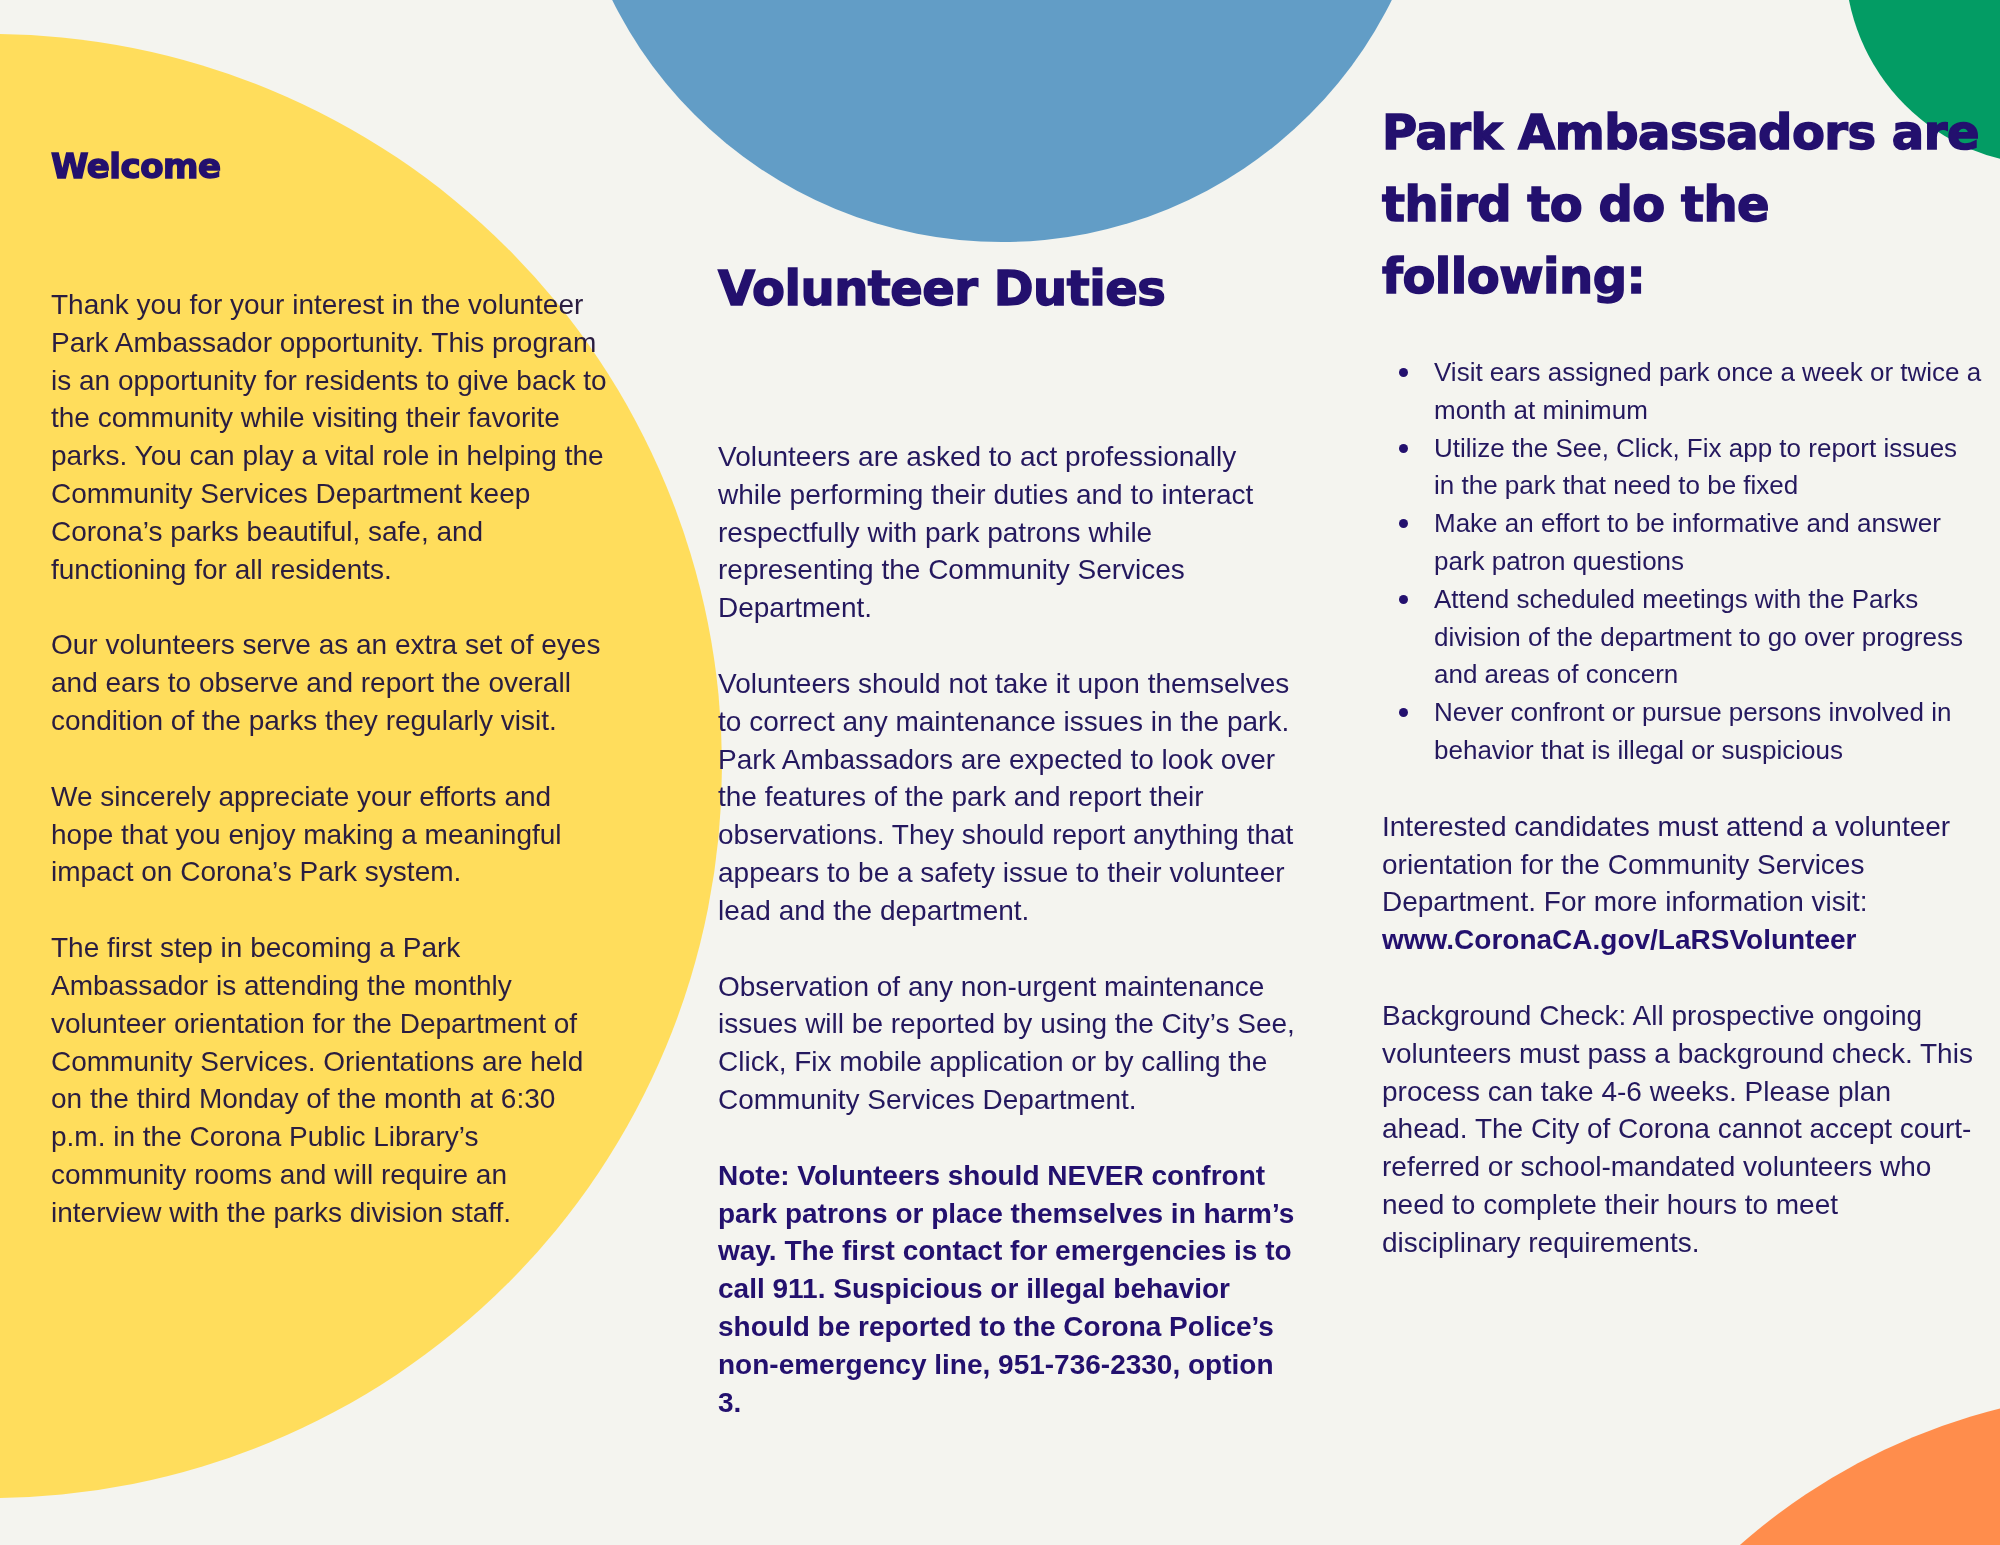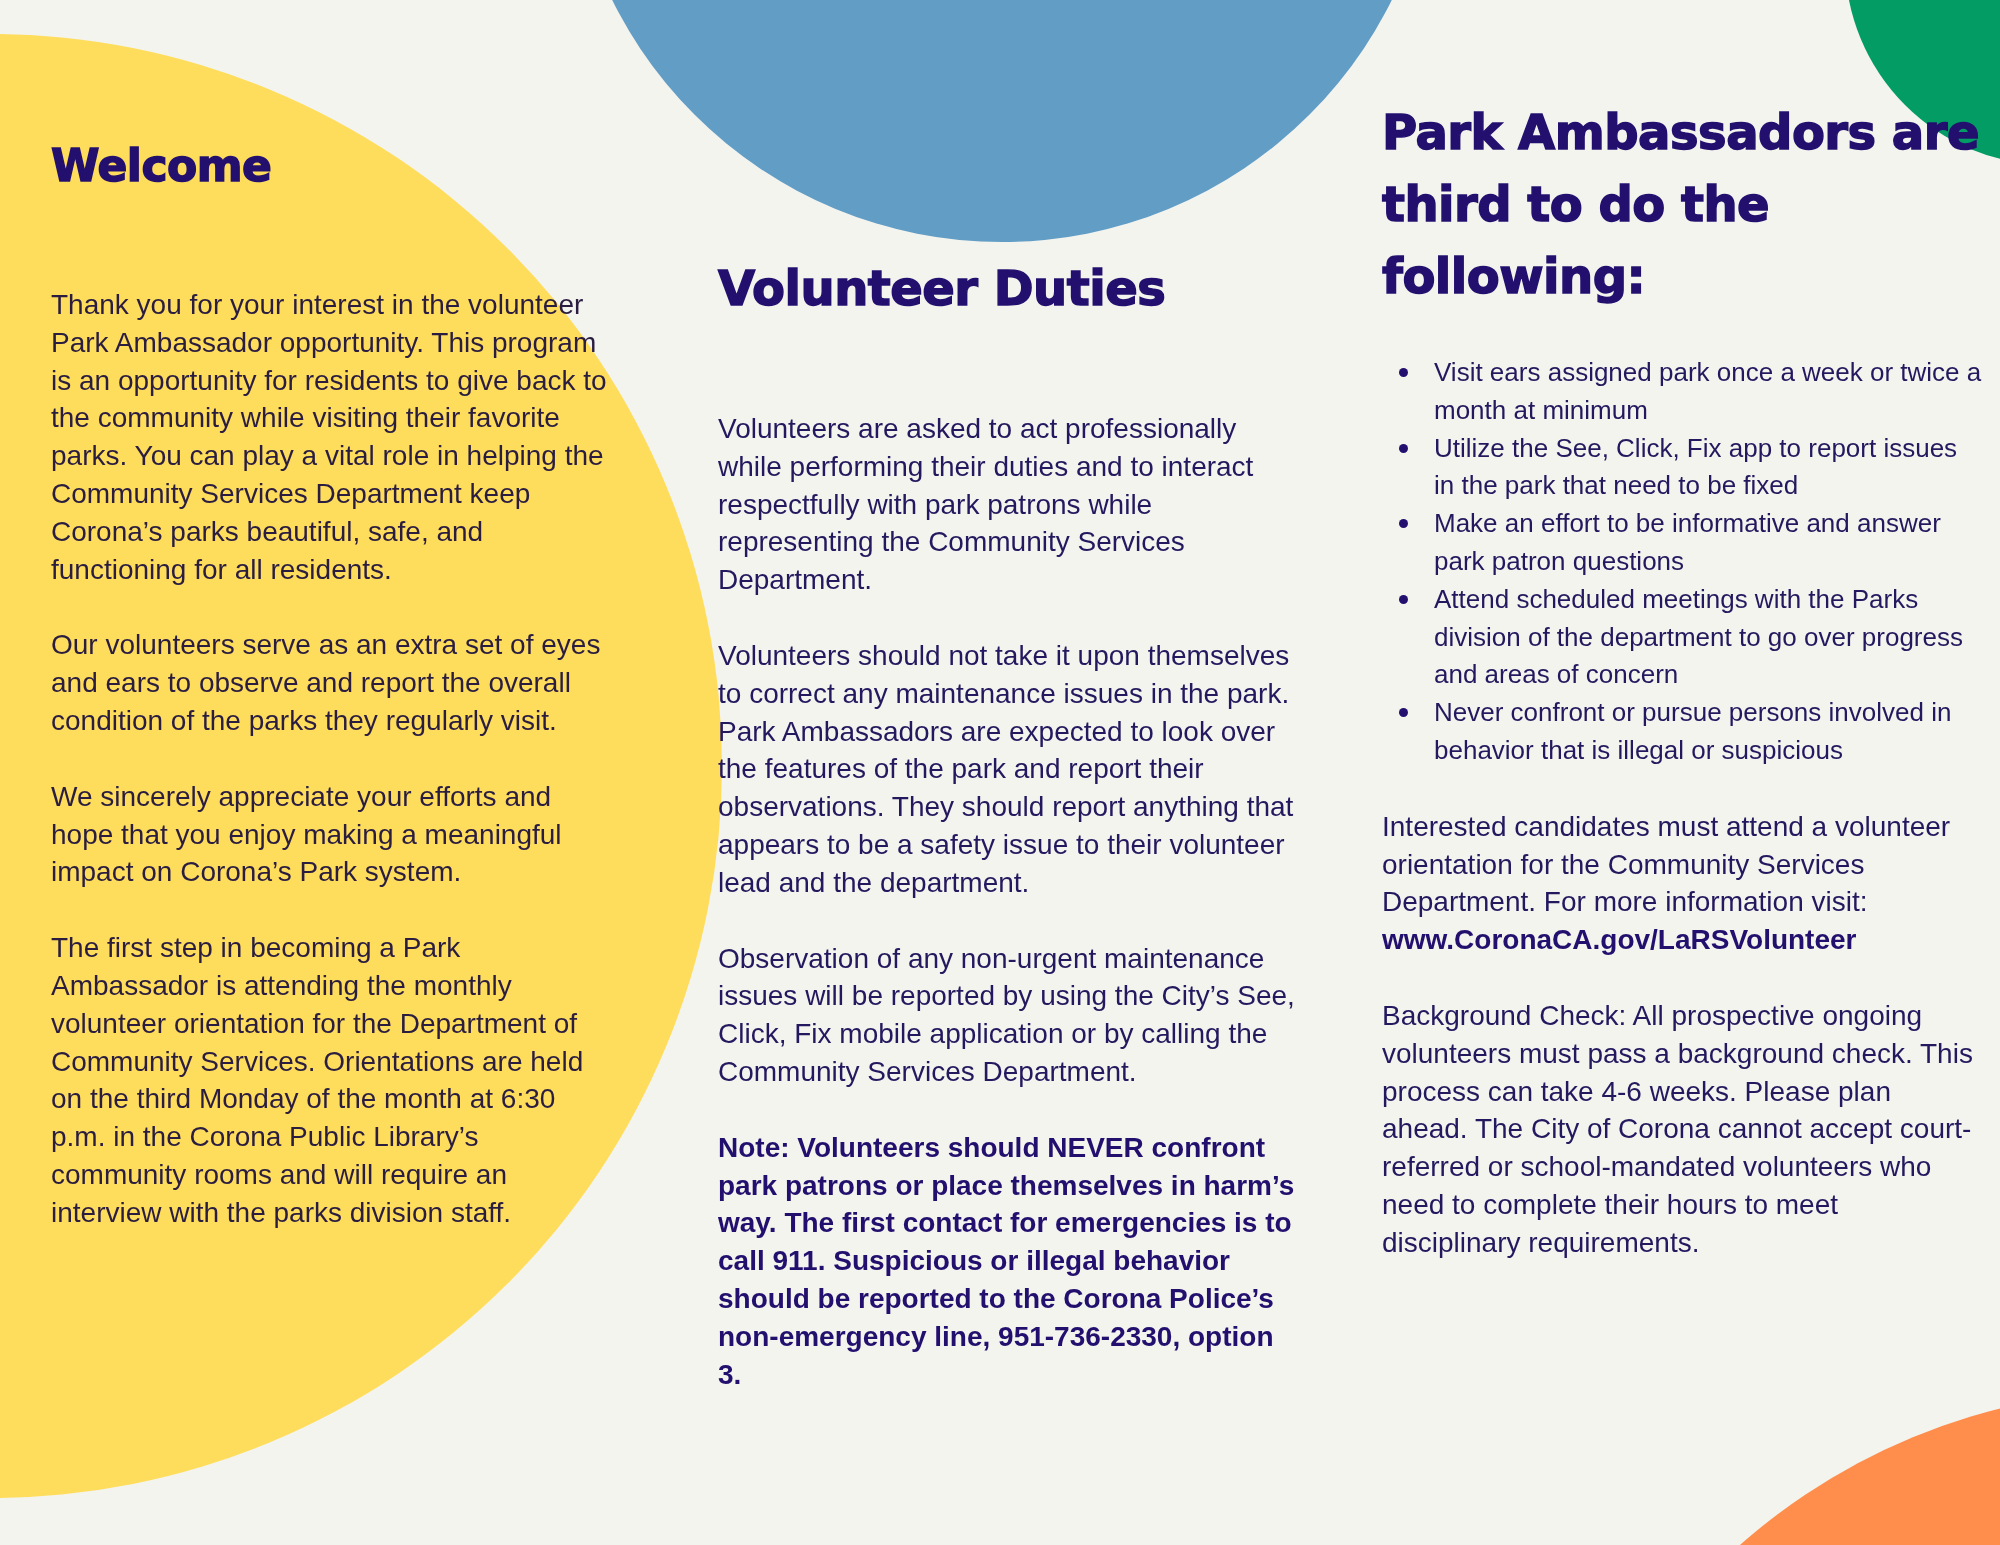--- a/index.html
+++ b/index.html
@@ -68,21 +68,21 @@
     width: 600px;
   }
   h1, h2 {
     margin: 0;
     font-family: "DejaVu Sans", sans-serif;
     font-weight: 900;
     color: #23106e;
     letter-spacing: -0.5px;
   }
   .title-welcome {
-    font-size: 44px;
+    font-size: 34px;
     line-height: 60px;
     -webkit-text-stroke: 1.5px #23106e;
   }
   .title-duties {
     font-size: 48px;
     line-height: 60px;
     -webkit-text-stroke: 1.5px #23106e;
   }
   .title-ambassadors {
     font-size: 48px;
@@ -95,21 +95,21 @@
     line-height: 37.8px;
   }
   .col-left p {
     color: #2a1d40;
   }
   .col-mid p, .col-right p, .col-right li {
     color: #24185e;
   }
   .col-left .title-welcome + p { margin-top: 90px; }
   .col-left p + p { margin-top: 38px; }
-  .col-mid .title-duties + p { margin-top: 92px; }
+  .col-mid .title-duties + p { margin-top: 120px; }
   .col-mid p + p { margin-top: 38px; }
   .note {
     font-weight: bold;
     color: #23106e !important;
   }
   ul.duties-list {
     list-style: none;
     margin: 42px 0 0 0;
     padding: 0;
   }

